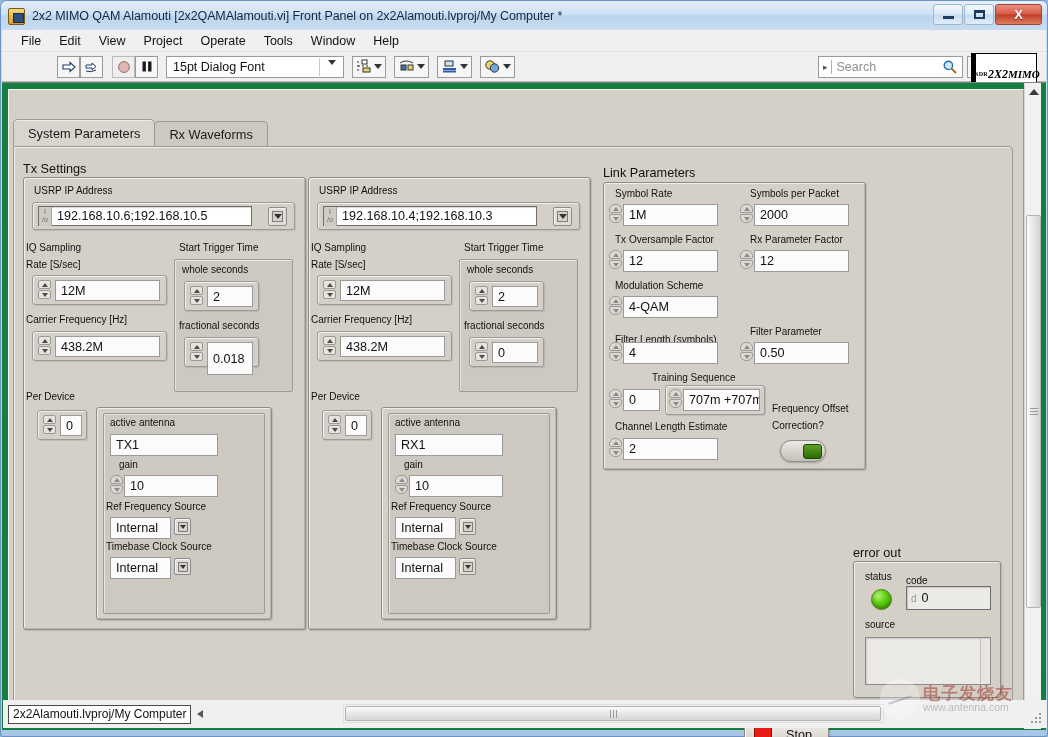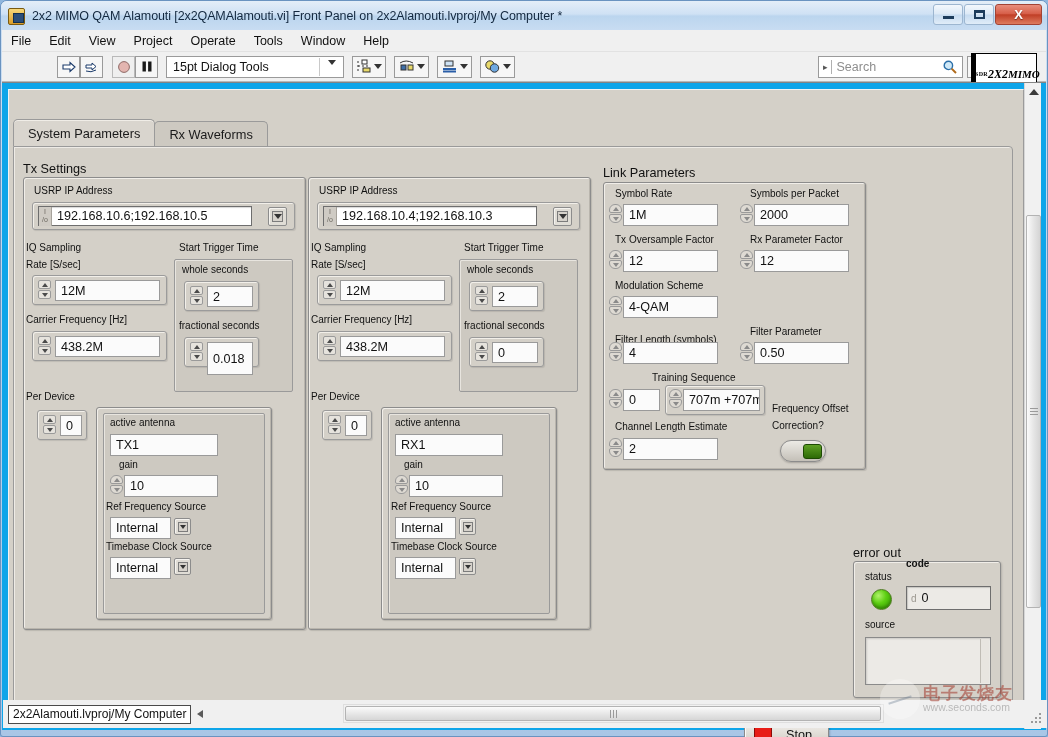--- a/index.html
+++ b/index.html
@@ -63,21 +63,21 @@
   #client {
     position: absolute; left: 1px; top: 29px;
     width: 1044px; height: 700px;
     background: #f0f0f0;
     border-bottom: 1px solid #9fbdd8;
   }
 
   
   #menubar {
     height: 22px; background: #f0f0f0;
-    display: flex; align-items: center; 
+    display: flex; align-items: center; padding-left: 10px;
     border-bottom: 1px solid #e2e2e2;
   }
   .menu-item {
     font-size: 12.5px; color: #111; padding: 2px 9px; cursor: default;
   }
 
   
   #toolbar {
     height: 30px; background: #f0f0f0;
     display: flex; align-items: center; position: relative;
@@ -130,21 +130,21 @@
   #sdr-grid div { border:1px solid #000; margin:-0.5px; }
   #sdr-text { flex:1; display:flex; flex-direction:row; align-items:center; justify-content:flex-end;
               font-family:Liberation Serif, serif; font-weight:bold; line-height:1; }
   #sdr-text .t1 { font-size:6px; letter-spacing:0.3px; }
   #sdr-text .t2 { font-size:12px; font-style:italic; }
   #sdr-text .t3 { font-size:11px; font-style:italic; }
 
   
   #panel {
     position: absolute; left: 0; top: 52px;
-    width: 1044px; height: 648px; background: #0ea5e9;
+    width: 1044px; height: 648px; background: #15803d;
     border-top: 1px solid #848484;
   }
   #panel-inner {
     position:absolute; left:6px; top:6px; width:1016px; height:620px;
     background: #d4d0c8; border:1px solid #9b9b9b;
     border-top-color:#f3f3f3; border-left-color:#f3f3f3;
   }
 
   
   #tabrow { position:absolute; left:11px; top:38px; height:25px; display:flex; align-items:flex-end; }
@@ -386,21 +386,21 @@
             </svg>
         </div>
         <div class="tb-btn">
           <svg width="12" height="13" viewBox="0 0 12 13">
               <rect x="1.5" y="1.5" width="3.4" height="10" fill="#1a1a1a"></rect>
               <rect x="7.1" y="1.5" width="3.4" height="10" fill="#1a1a1a"></rect>
             </svg>
         </div>
       </div>
       <div id="font-combo">
-        <span>15pt Dialog Tools</span>
+        <span>15pt Dialog Font</span>
         <span class="divider"></span>
         <span class="arr"><span class="caret-down"></span></span>
       </div>
       <div class="tb-menu-btn">
         <svg width="16" height="15" viewBox="0 0 16 15">
           <rect x="6" y="1" width="5" height="4" fill="#fff" stroke="#333"></rect>
           <rect x="7" y="9" width="7" height="4" fill="#e8d96a" stroke="#333"></rect>
           <line x1="2" y1="7" x2="14" y2="7" stroke="#333" stroke-dasharray="2 2"></line>
           <line x1="2" y1="2" x2="2" y2="13" stroke="#333" stroke-dasharray="2 2"></line>
         </svg>
@@ -859,21 +859,21 @@
       <div class="lbl" style="left:770px; top:320px;">Frequency Offset</div>
       <div class="lbl" style="left:770px; top:337px;">Correction?</div>
       <div id="freq-switch" style="left:778px; top:357px;">
         <span class="knob"></span>
       </div>
 
       <div class="sec-label" style="left:851px; top:463px;">error out</div>
       <div id="error-cluster" style="left:851px; top:478px; width:148px; height:137px;"></div>
       <div class="lbl" style="left:863px; top:488px;">status</div>
       <div class="led" style="left:869px; top:506px;"></div>
-      <div class="lbl" style="left:904px; top:475px;font-weight:bold;">code</div>
+      <div class="lbl" style="left:904px; top:492px;">code</div>
       <div class="field" style="left:904px; top:503px; width:85px; height:24px; background:#eceae6;">
         <span style="padding-left:4px;font-size:10px;color:#9c9890;">d</span>
         <span class="val">0</span>
       </div>
       <div class="lbl" style="left:863px; top:536px;">source</div>
       <div id="err-src" style="left:863px; top:554px; width:126px; height:48px;">
         <span style="display:block;padding:3px 5px;font-size:12px;color:#111;"></span>
         <span id="err-src-scroll"></span>
       </div>
 
@@ -917,17 +917,17 @@
             <rect x="6" y="10" width="2" height="2"></rect>
             <rect x="2" y="10" width="2" height="2"></rect>
         </g>
       </svg>
     </div>
 
     <div id="watermark">
       <div id="wm-circle"></div>
       <div id="wm-text">
         <span id="wm-cn">电子发烧友</span>
-        <span id="wm-url">www.seconds.com</span>
+        <span id="wm-url">www.antenna.com</span>
       </div>
     </div>
   </div>
 </div>
 
 </body></html>

